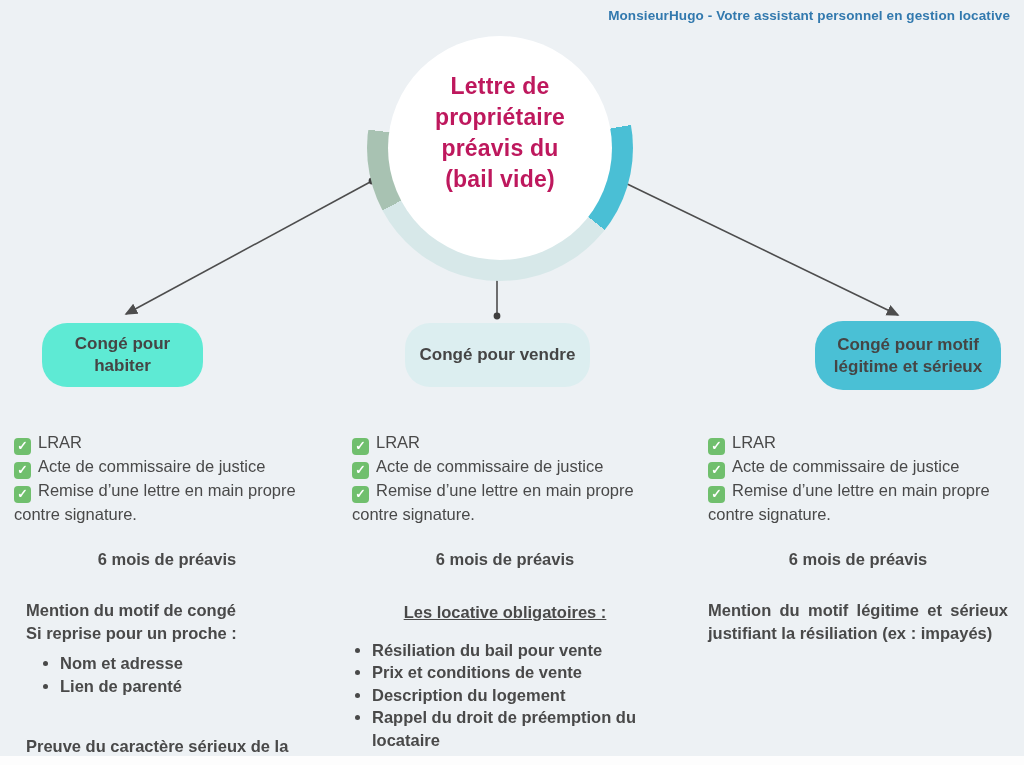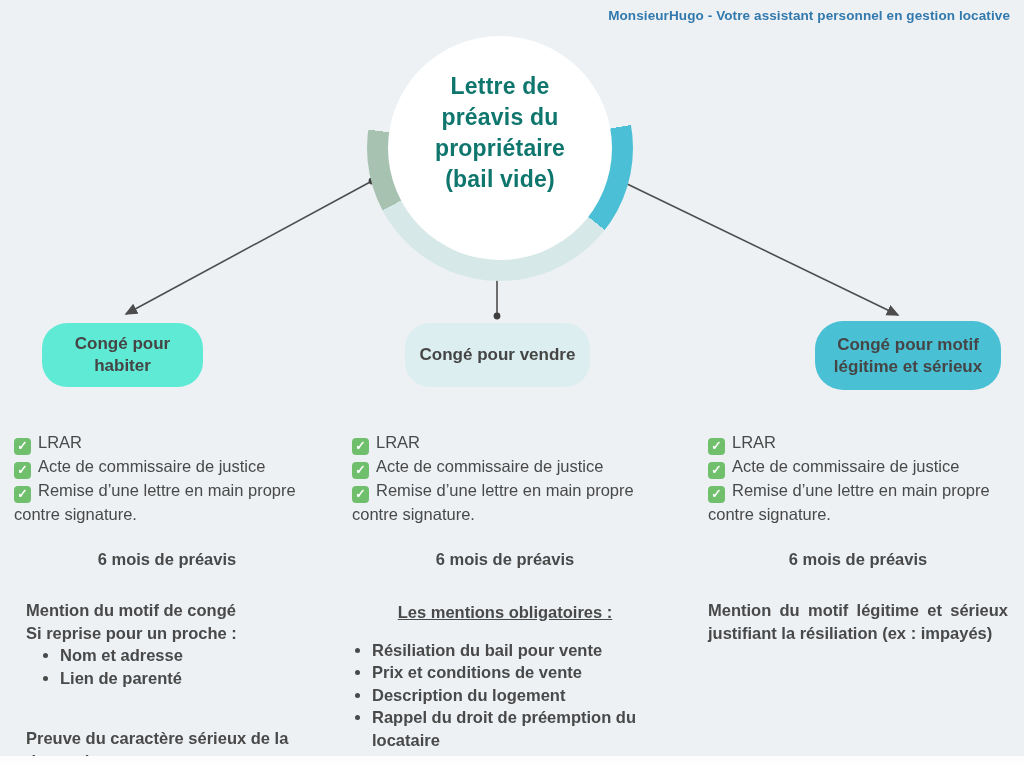--- a/index.html
+++ b/index.html
@@ -23,21 +23,21 @@
       #d7e8e9 128deg 242deg,
       #a8c2b2 242deg 278deg,
       transparent 278deg 360deg);
   }
   .central-circle{
     position:absolute;left:388px;top:36px;width:224px;height:224px;border-radius:50%;
     background:#ffffff;display:flex;align-items:center;justify-content:center;
     padding-bottom:0;box-sizing:border-box;
   }
   .diagram-title{
-    text-align:center;font-size:23px;font-weight:bold;color:#0f766e;
+    text-align:center;font-size:23px;font-weight:bold;color:#be185d;
     line-height:31px;margin-top:-30px;letter-spacing:.2px;
   }
   
   .pill{
     position:absolute;display:flex;align-items:center;justify-content:center;
     font-weight:bold;font-size:17px;color:#454545;text-align:center;line-height:22px;
     box-sizing:border-box;padding:6px 10px;
   }
   .pill-habiter{left:42px;top:323px;width:161px;height:64px;background:#5eead4;border-radius:25px;}
   .pill-vendre{left:405px;top:323px;width:185px;height:64px;background:#dceef0;border-radius:25px;}
@@ -50,21 +50,21 @@
   .check-item{margin:0;}
   .check-icon{
     display:inline-block;width:17px;height:17px;border-radius:4px;background:#70bf6d;
     color:#ffffff;font-size:12.5px;font-weight:bold;text-align:center;line-height:17px;
     margin-right:7px;vertical-align:-2px;
   }
   .notice{margin-top:22px;text-align:center;font-weight:bold;}
   .body-block{margin-top:29px;font-weight:bold;}
   .col-1 .body-block{padding-left:12px;}
   ul.bullets{margin:0;padding-left:20px;}
-  .col-1 ul.bullets{padding-left:34px;margin-top:0;}
+  .col-1 ul.bullets{padding-left:34px;margin-top:8px;}
   ul.bullets li{margin:0;}
   .footer-para{margin-top:38px;}
   .mentions-heading{text-align:center;text-decoration:underline;margin-bottom:15px;}
   .col-2 .body-block{margin-top:31px;}
   .justified-para{text-align:justify;}
   .bottom-strip{position:absolute;left:0;bottom:0;width:1024px;height:9px;background:#fdfdfd;}
 </style>
 </head>
 <body>
 
@@ -88,22 +88,22 @@
       <circle cx="497" cy="268" r="3.4"></circle>
       <circle cx="497" cy="316" r="3.4"></circle>
       <circle cx="621" cy="181" r="3.4"></circle>
     </g>
   </svg>
 
   <div class="ring"></div>
   <div class="central-circle">
     <div class="diagram-title">
       <div>Lettre de</div>
+      <div>propriétaire</div>
       <div>préavis du</div>
-      <div>propriétaire</div>
       <div>(bail vide)</div>
     </div>
   </div>
 
   <div class="pill pill-habiter">Congé pour habiter</div>
   <div class="pill pill-vendre">Congé pour vendre</div>
   <div class="pill pill-motif">Congé pour motif légitime et sérieux</div>
 
   <div class="col col-1">
     <div class="checklist">
@@ -124,21 +124,21 @@
   </div>
 
   <div class="col col-2">
     <div class="checklist">
         <div class="check-item"><span class="check-icon">✓</span><span>LRAR</span></div>
         <div class="check-item"><span class="check-icon">✓</span><span>Acte de commissaire de justice</span></div>
         <div class="check-item"><span class="check-icon">✓</span><span>Remise d’une lettre en main propre contre signature.</span></div>
       </div>
     <div class="notice">6 mois de préavis</div>
     <div class="body-block">
-      <div class="mentions-heading">Les mentions obligatoires :</div>
+      <div class="mentions-heading">Les locative obligatoires :</div>
       <ul class="bullets">
           <li>Résiliation du bail pour vente</li>
           <li>Prix et conditions de vente</li>
           <li>Description du logement</li>
           <li>Rappel du droit de préemption du locataire</li>
         </ul>
     </div>
   </div>
 
   <div class="col col-3">

